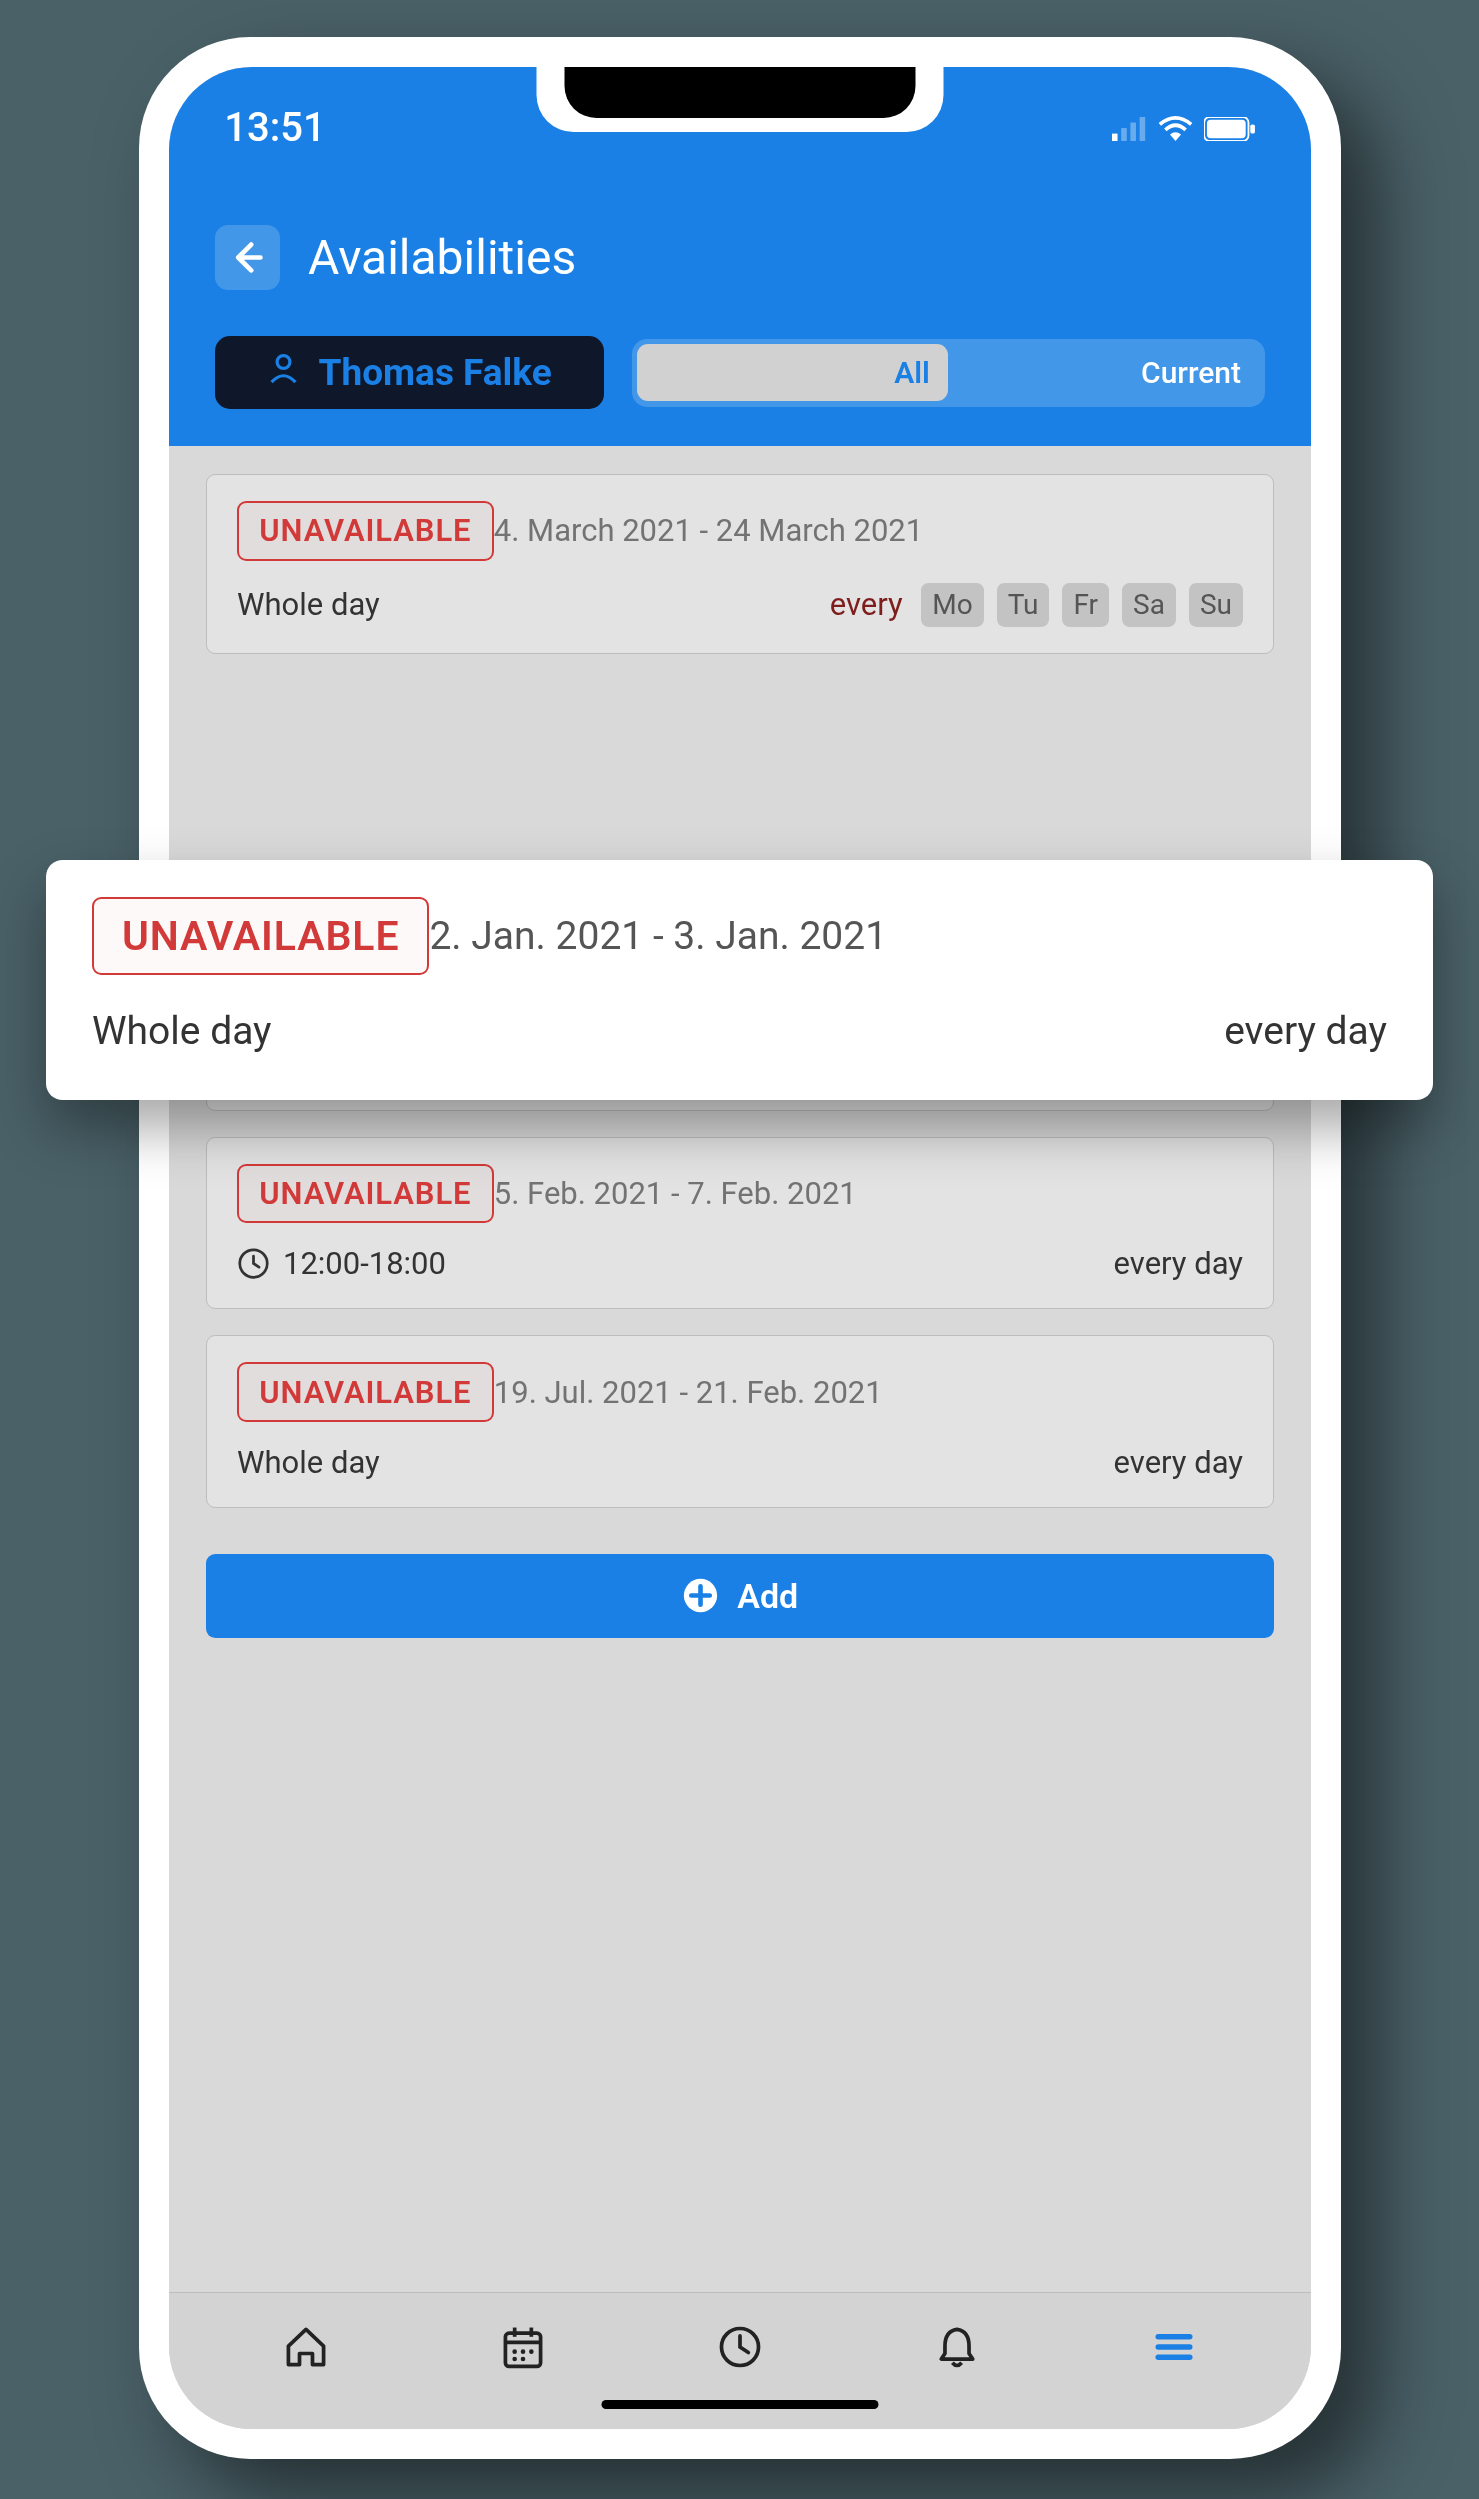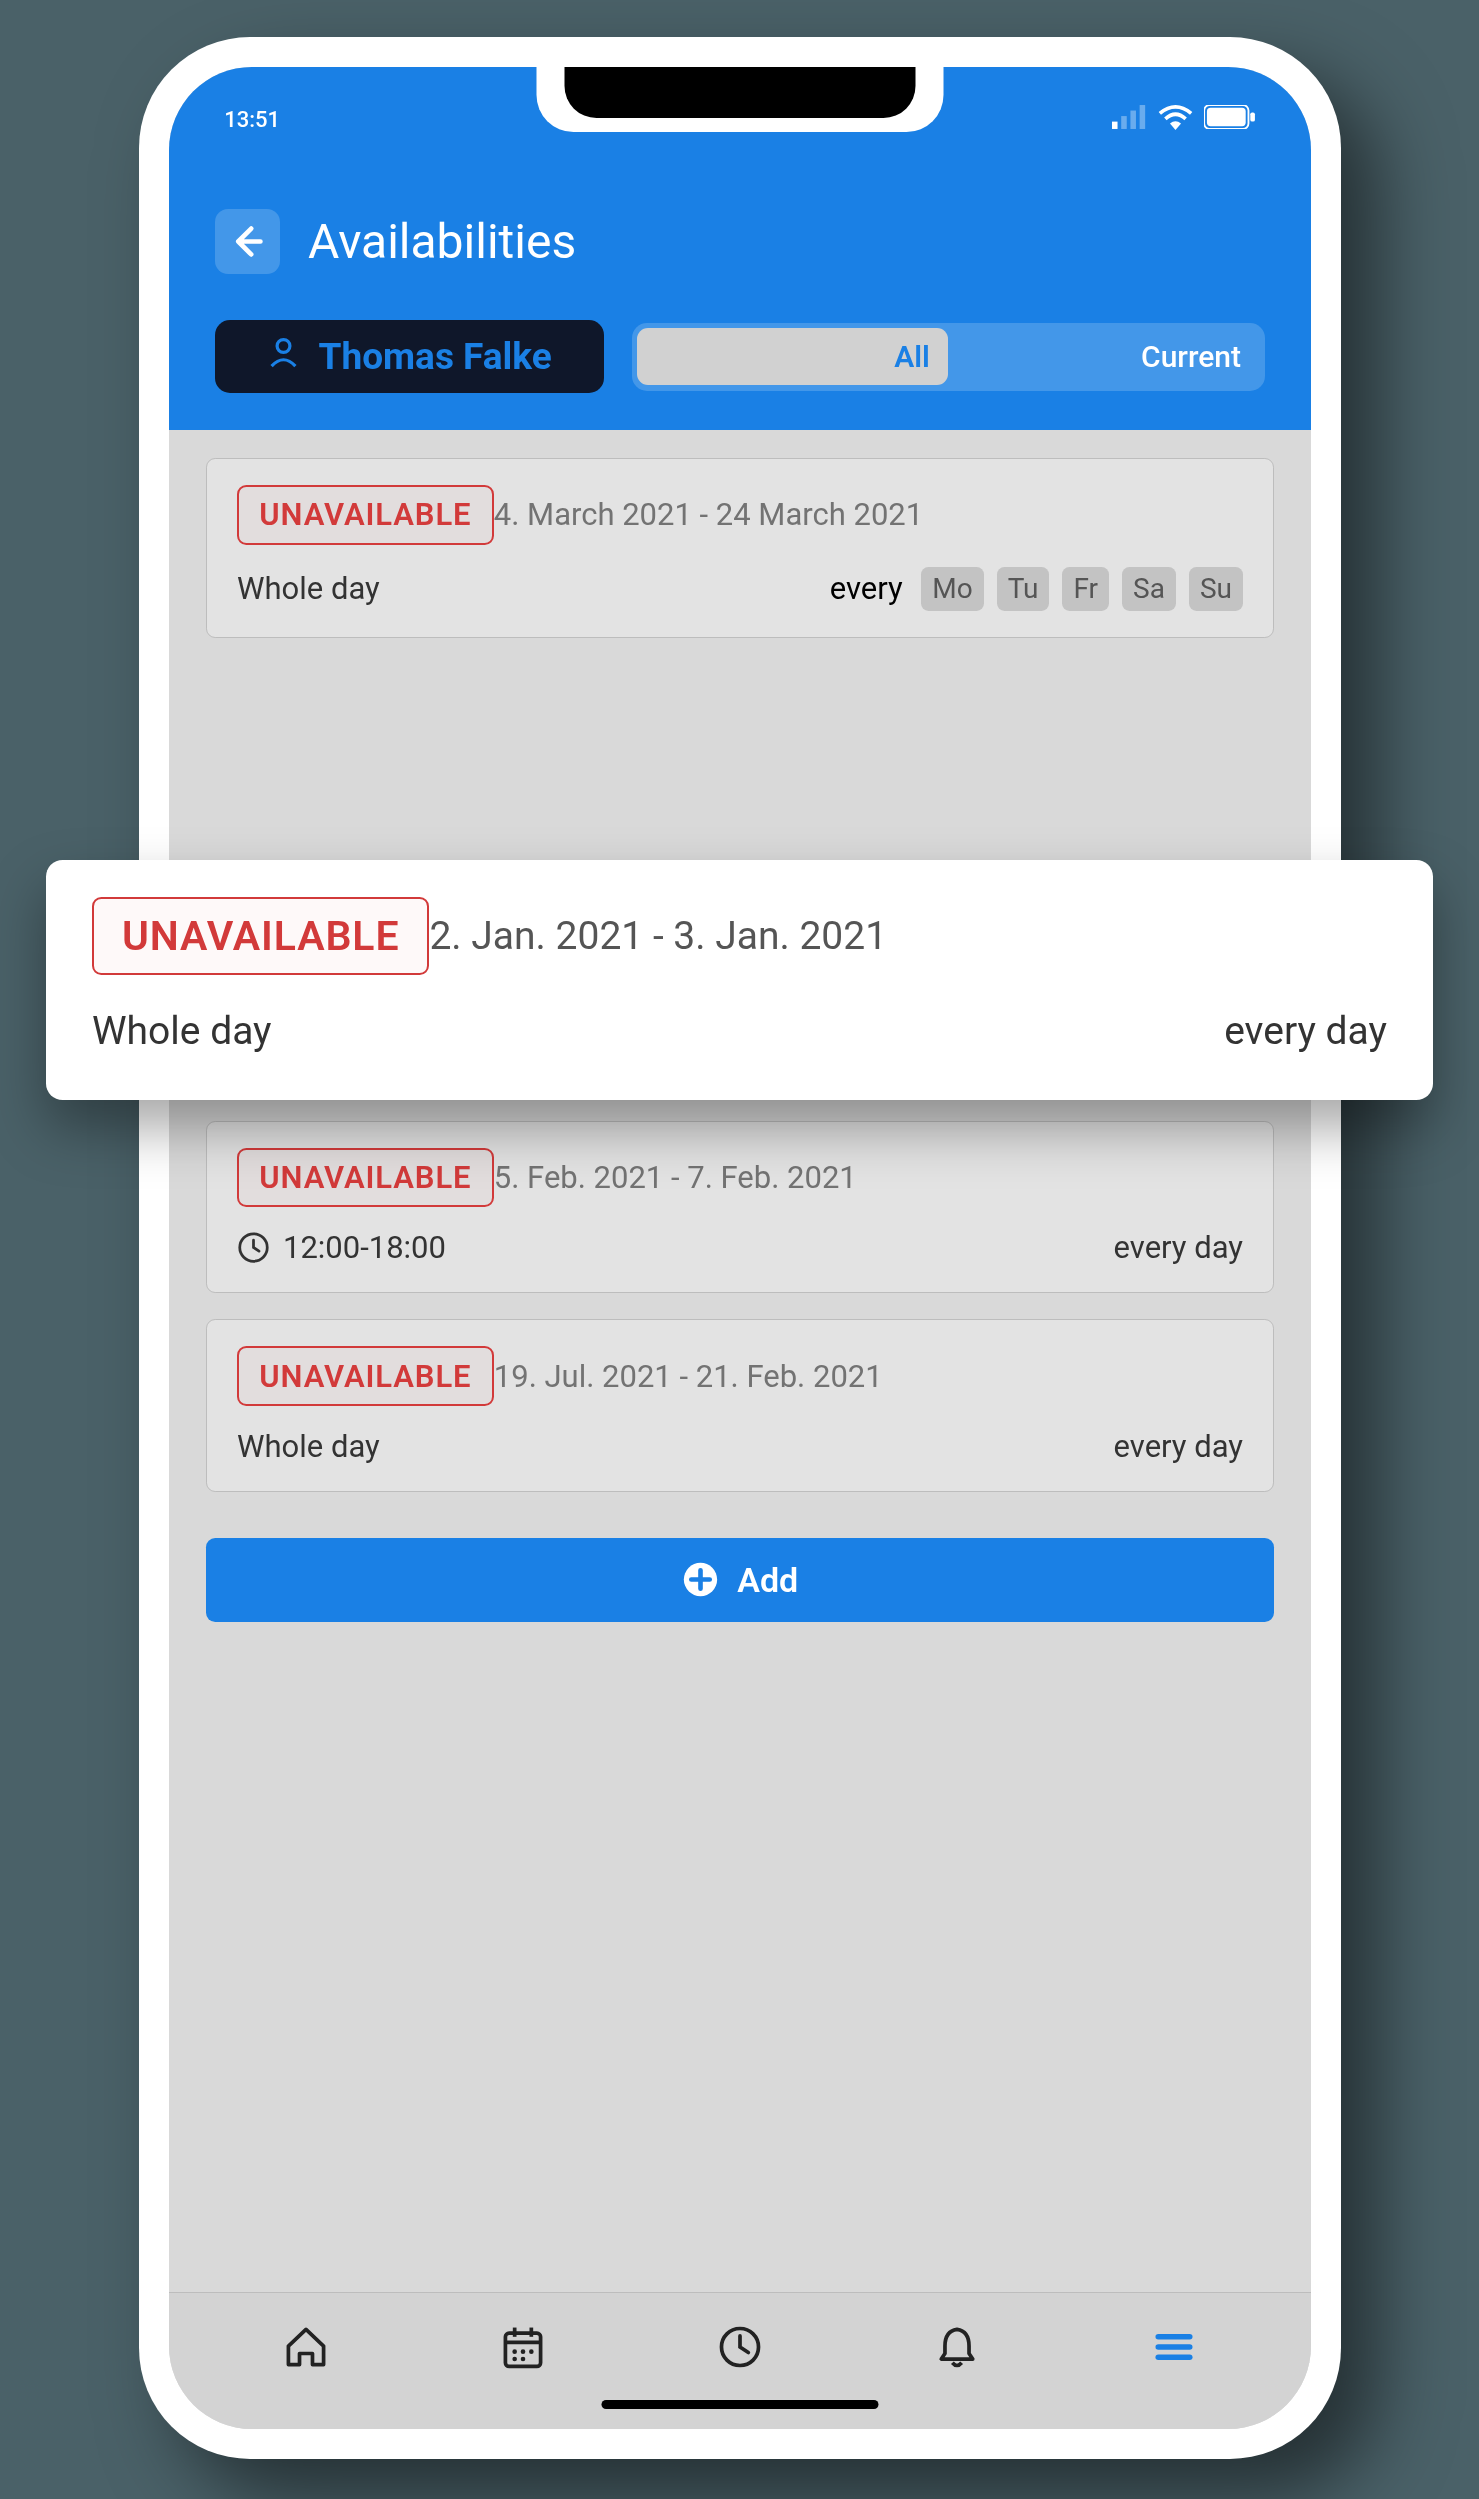--- a/index.html
+++ b/index.html
@@ -54,21 +54,21 @@
   .header {
     background: #1a80e5;
     padding: 28px 46px 37px;
     flex-shrink: 0;
   }
   .status-bar {
     display: flex;
     justify-content: space-between;
     align-items: center;
     color: #fff;
-    font-size: 22px;
+    font-size: 40px;
     font-weight: 500;
     padding: 9.2px 9.2px 37px;
   }
   .status-icons { display: flex; gap: 11px; align-items: center; }
   .title-row {
     display: flex;
     align-items: center;
     gap: 28px;
     margin-top: 37px;
     margin-bottom: 46px;
@@ -155,21 +155,21 @@
   }
   .card-date { font-size: 31px; color: #737373; }
   .card-bottom {
     display: flex;
     justify-content: space-between;
     align-items: center;
     font-size: 31px;
     color: #333;
   }
   .day-chips { display: flex; align-items: center; gap: 13px; }
-  .day-chip-label { margin-right: 5.5px; font-size: 31px; color: #000000; }
+  .day-chip-label { margin-right: 5.5px; font-size: 31px; color: #7f1d1d; }
   .day-chip {
     background: #c3c3c3;
     border-radius: 7.4px;
     padding: 5.5px 11px;
     font-size: 28px;
     color: #555;
   }
   .time-left { display: flex; align-items: center; gap: 13px; }
   .add-btn {
     background: #1a80e5;

